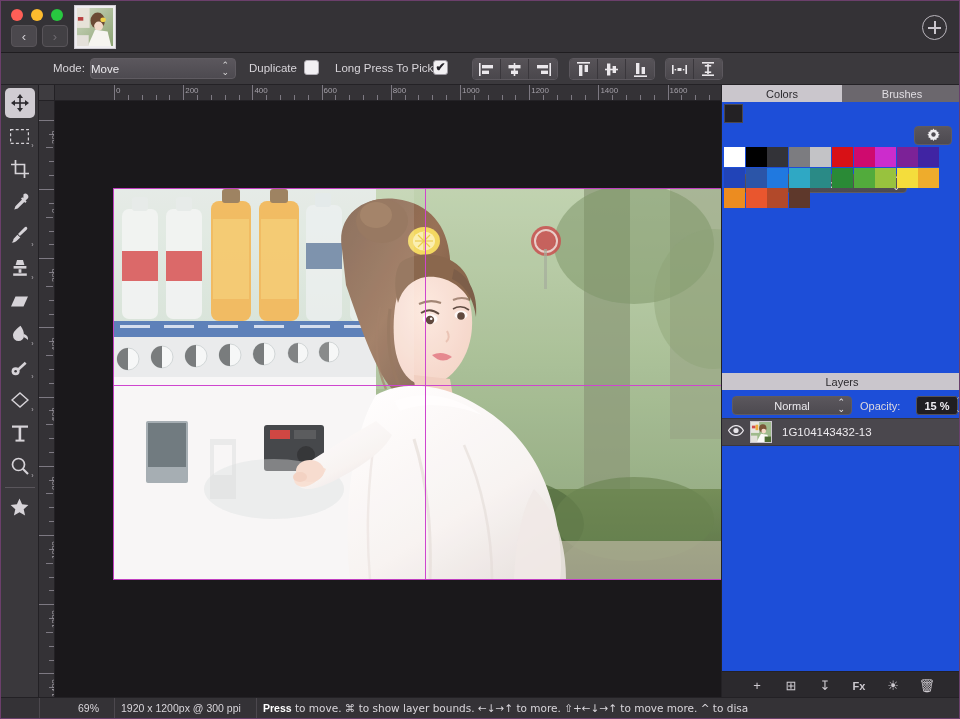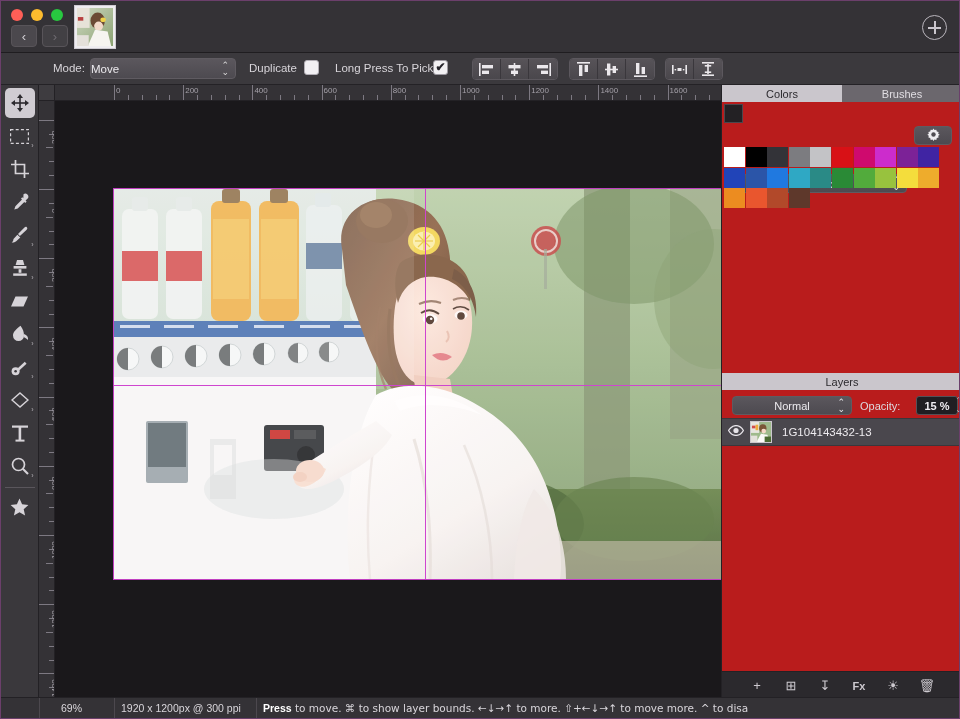--- a/index.html
+++ b/index.html
@@ -173,21 +173,21 @@
     overflow: hidden;
   }
   .guide { position: absolute; background: #cf45cf; z-index: 5; }
 
   
   #photo { position: absolute; inset: 0; overflow: hidden; background: #e9e6e1; }
 
   
   #rightpanel {
     position: absolute; left: 720px; top: 84px; width: 240px; height: 614px;
-    background: #b91c1c; border-left: 1px solid #232125;
+    background: #1d4ed8; border-left: 1px solid #232125;
   }
   .panel-tabs {
     position: absolute; left: 0; top: 0; width: 240px; height: 17px;
     display: flex; background: #3a383c;
   }
   .panel-tab {
     flex: 1; height: 17px; font-size: 11px; color: #3a383c;
     display: flex; align-items: center; justify-content: center;
     background: #6b676d; color: #e0dde2;
   }
@@ -275,21 +275,21 @@
   }
 
   
   #statusbar {
     position: absolute; left: 0; bottom: 0; width: 960px; height: 21px;
     background: #343236; border-top: 1px solid #232125;
     color: #d9d6db; font-size: 10.5px;
     display: flex; align-items: center;
     overflow: hidden; white-space: nowrap;
   }
-  #sb-zoom { position: absolute; left: 38px; width: 60px; text-align: center; padding-left: 5px; }
+  #sb-zoom { position: absolute; left: 38px; width: 60px; text-align: right; padding-left: 5px; }
   #sb-size { position: absolute; left: 120px; }
   #sb-hint { position: absolute; left: 262px; }
   #sb-hint b { font-weight: bold; color: #fff; }
   .kbd { font-family: "DejaVu Sans", sans-serif; }
   #statusbar .divider {
     position: absolute; width: 1px; height: 21px; background: #4c484e;
   }
 </style>
 </head>
 <body>

